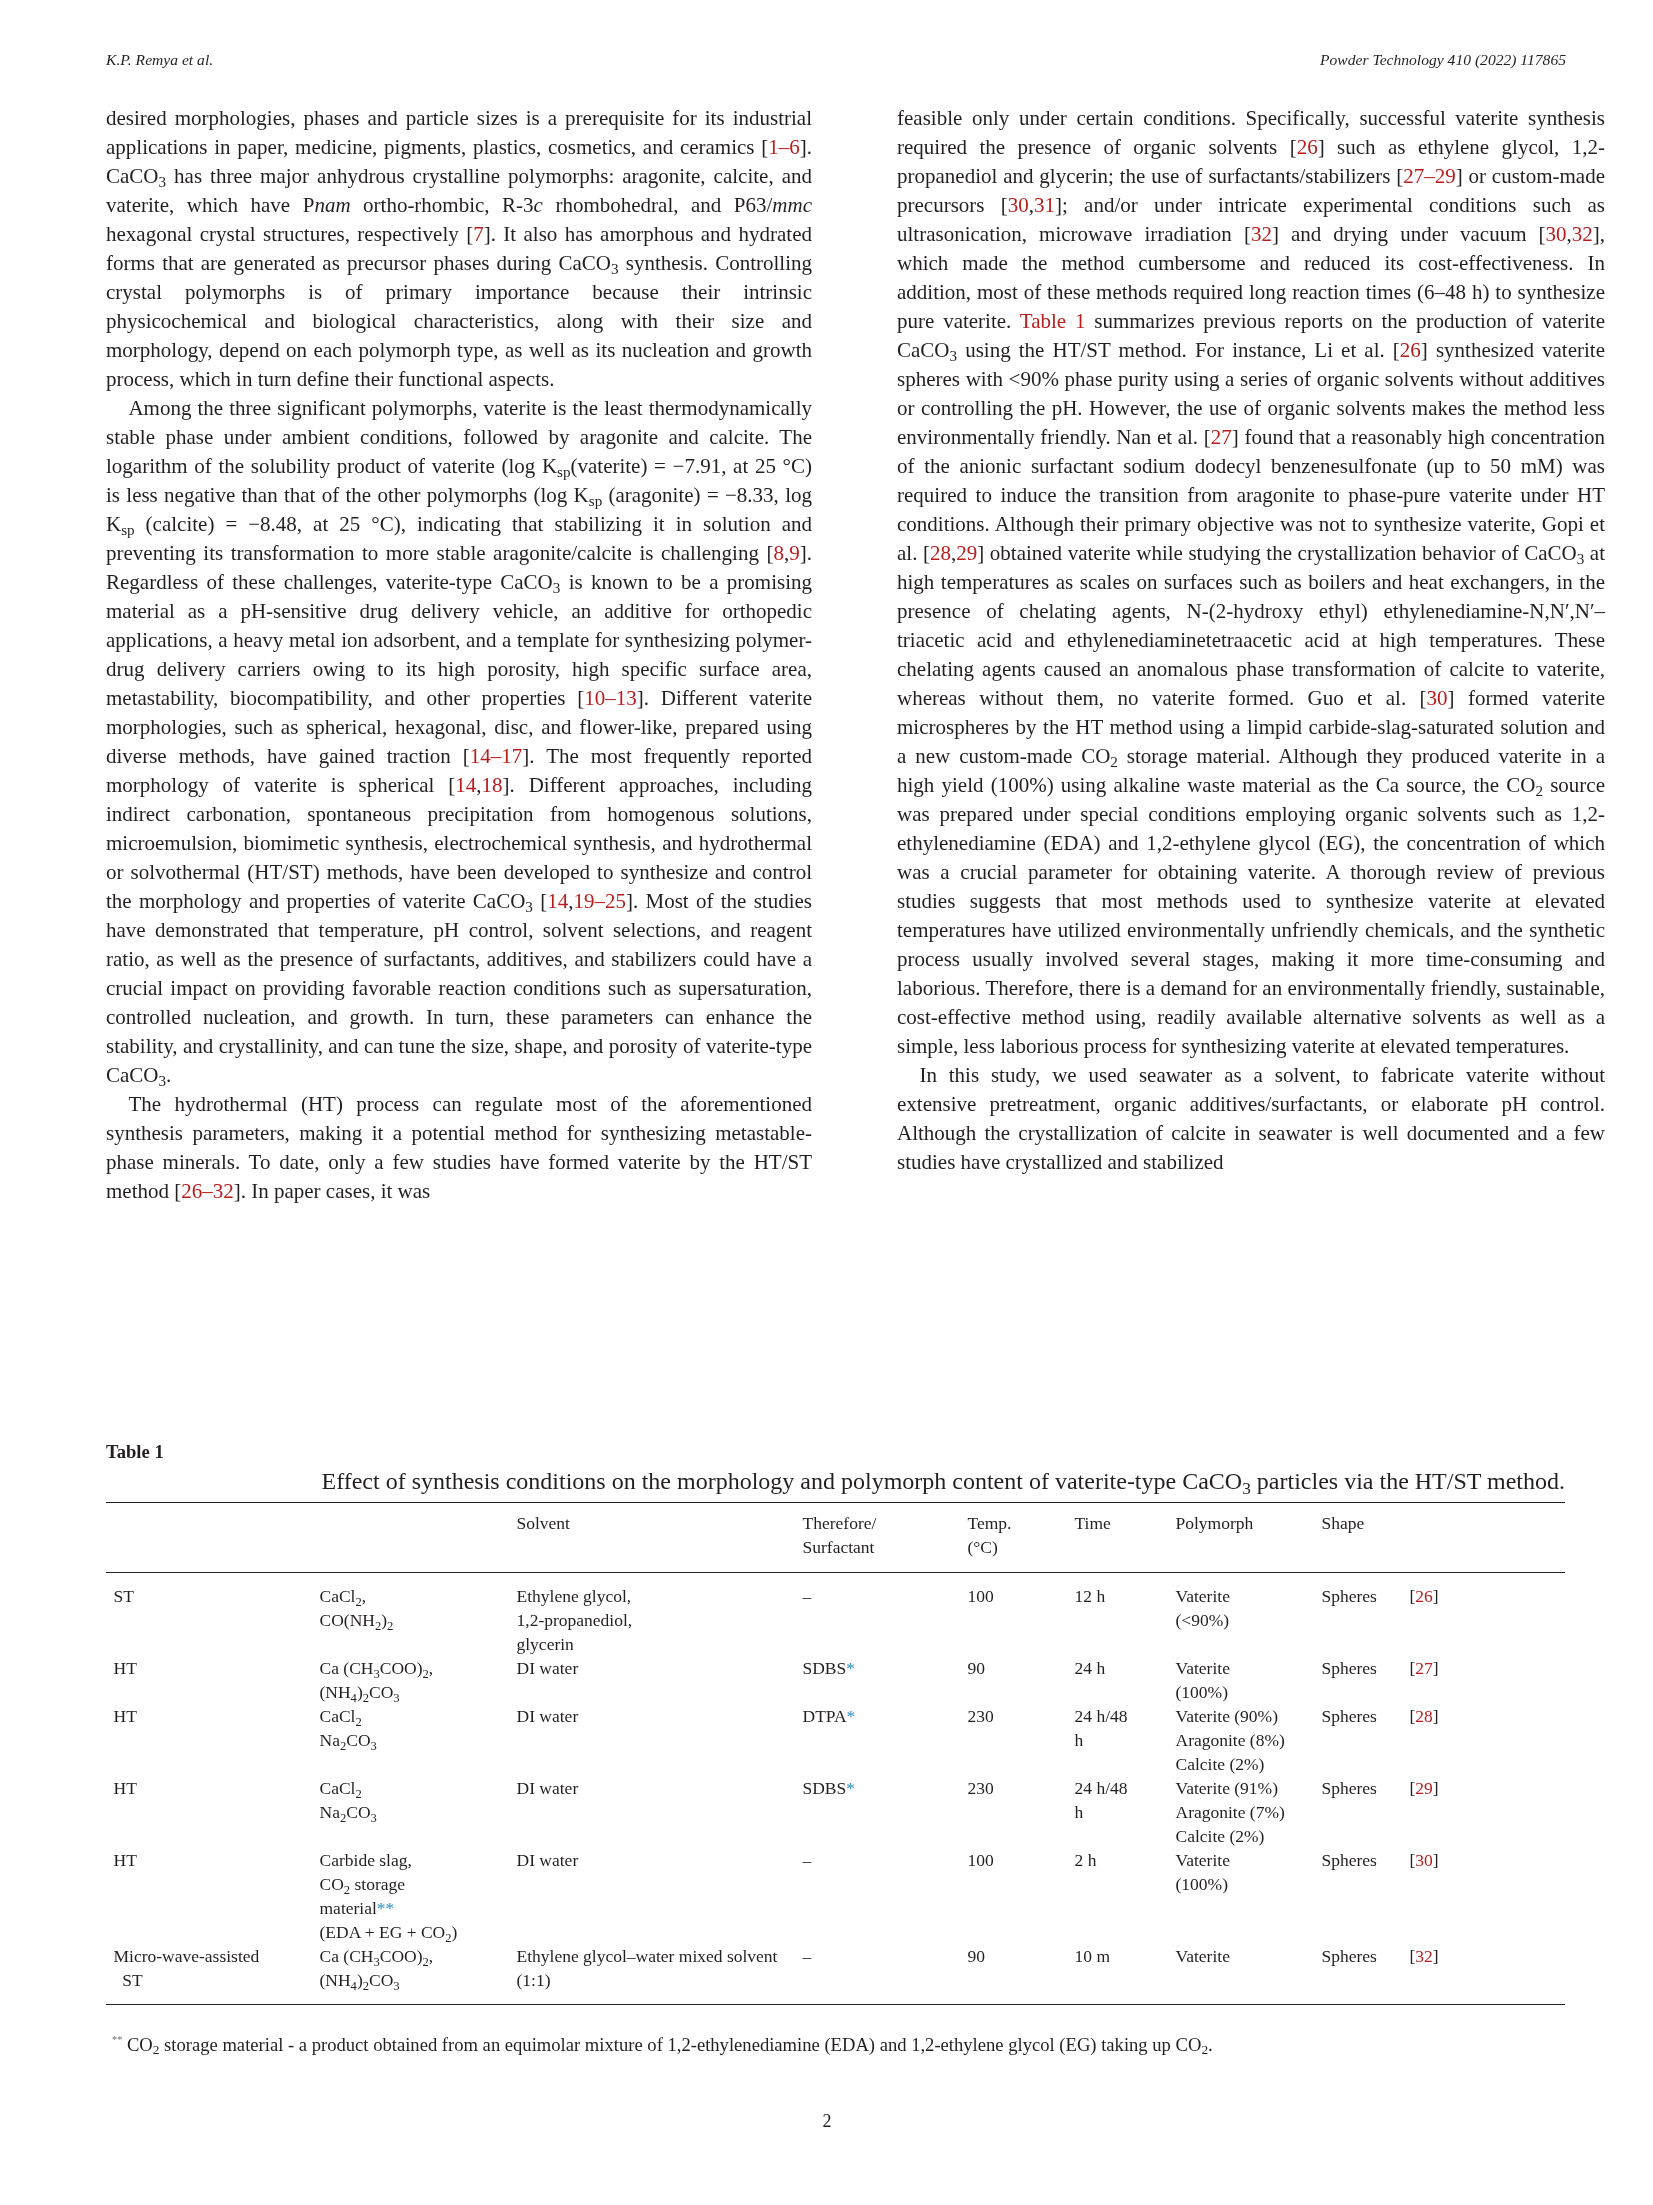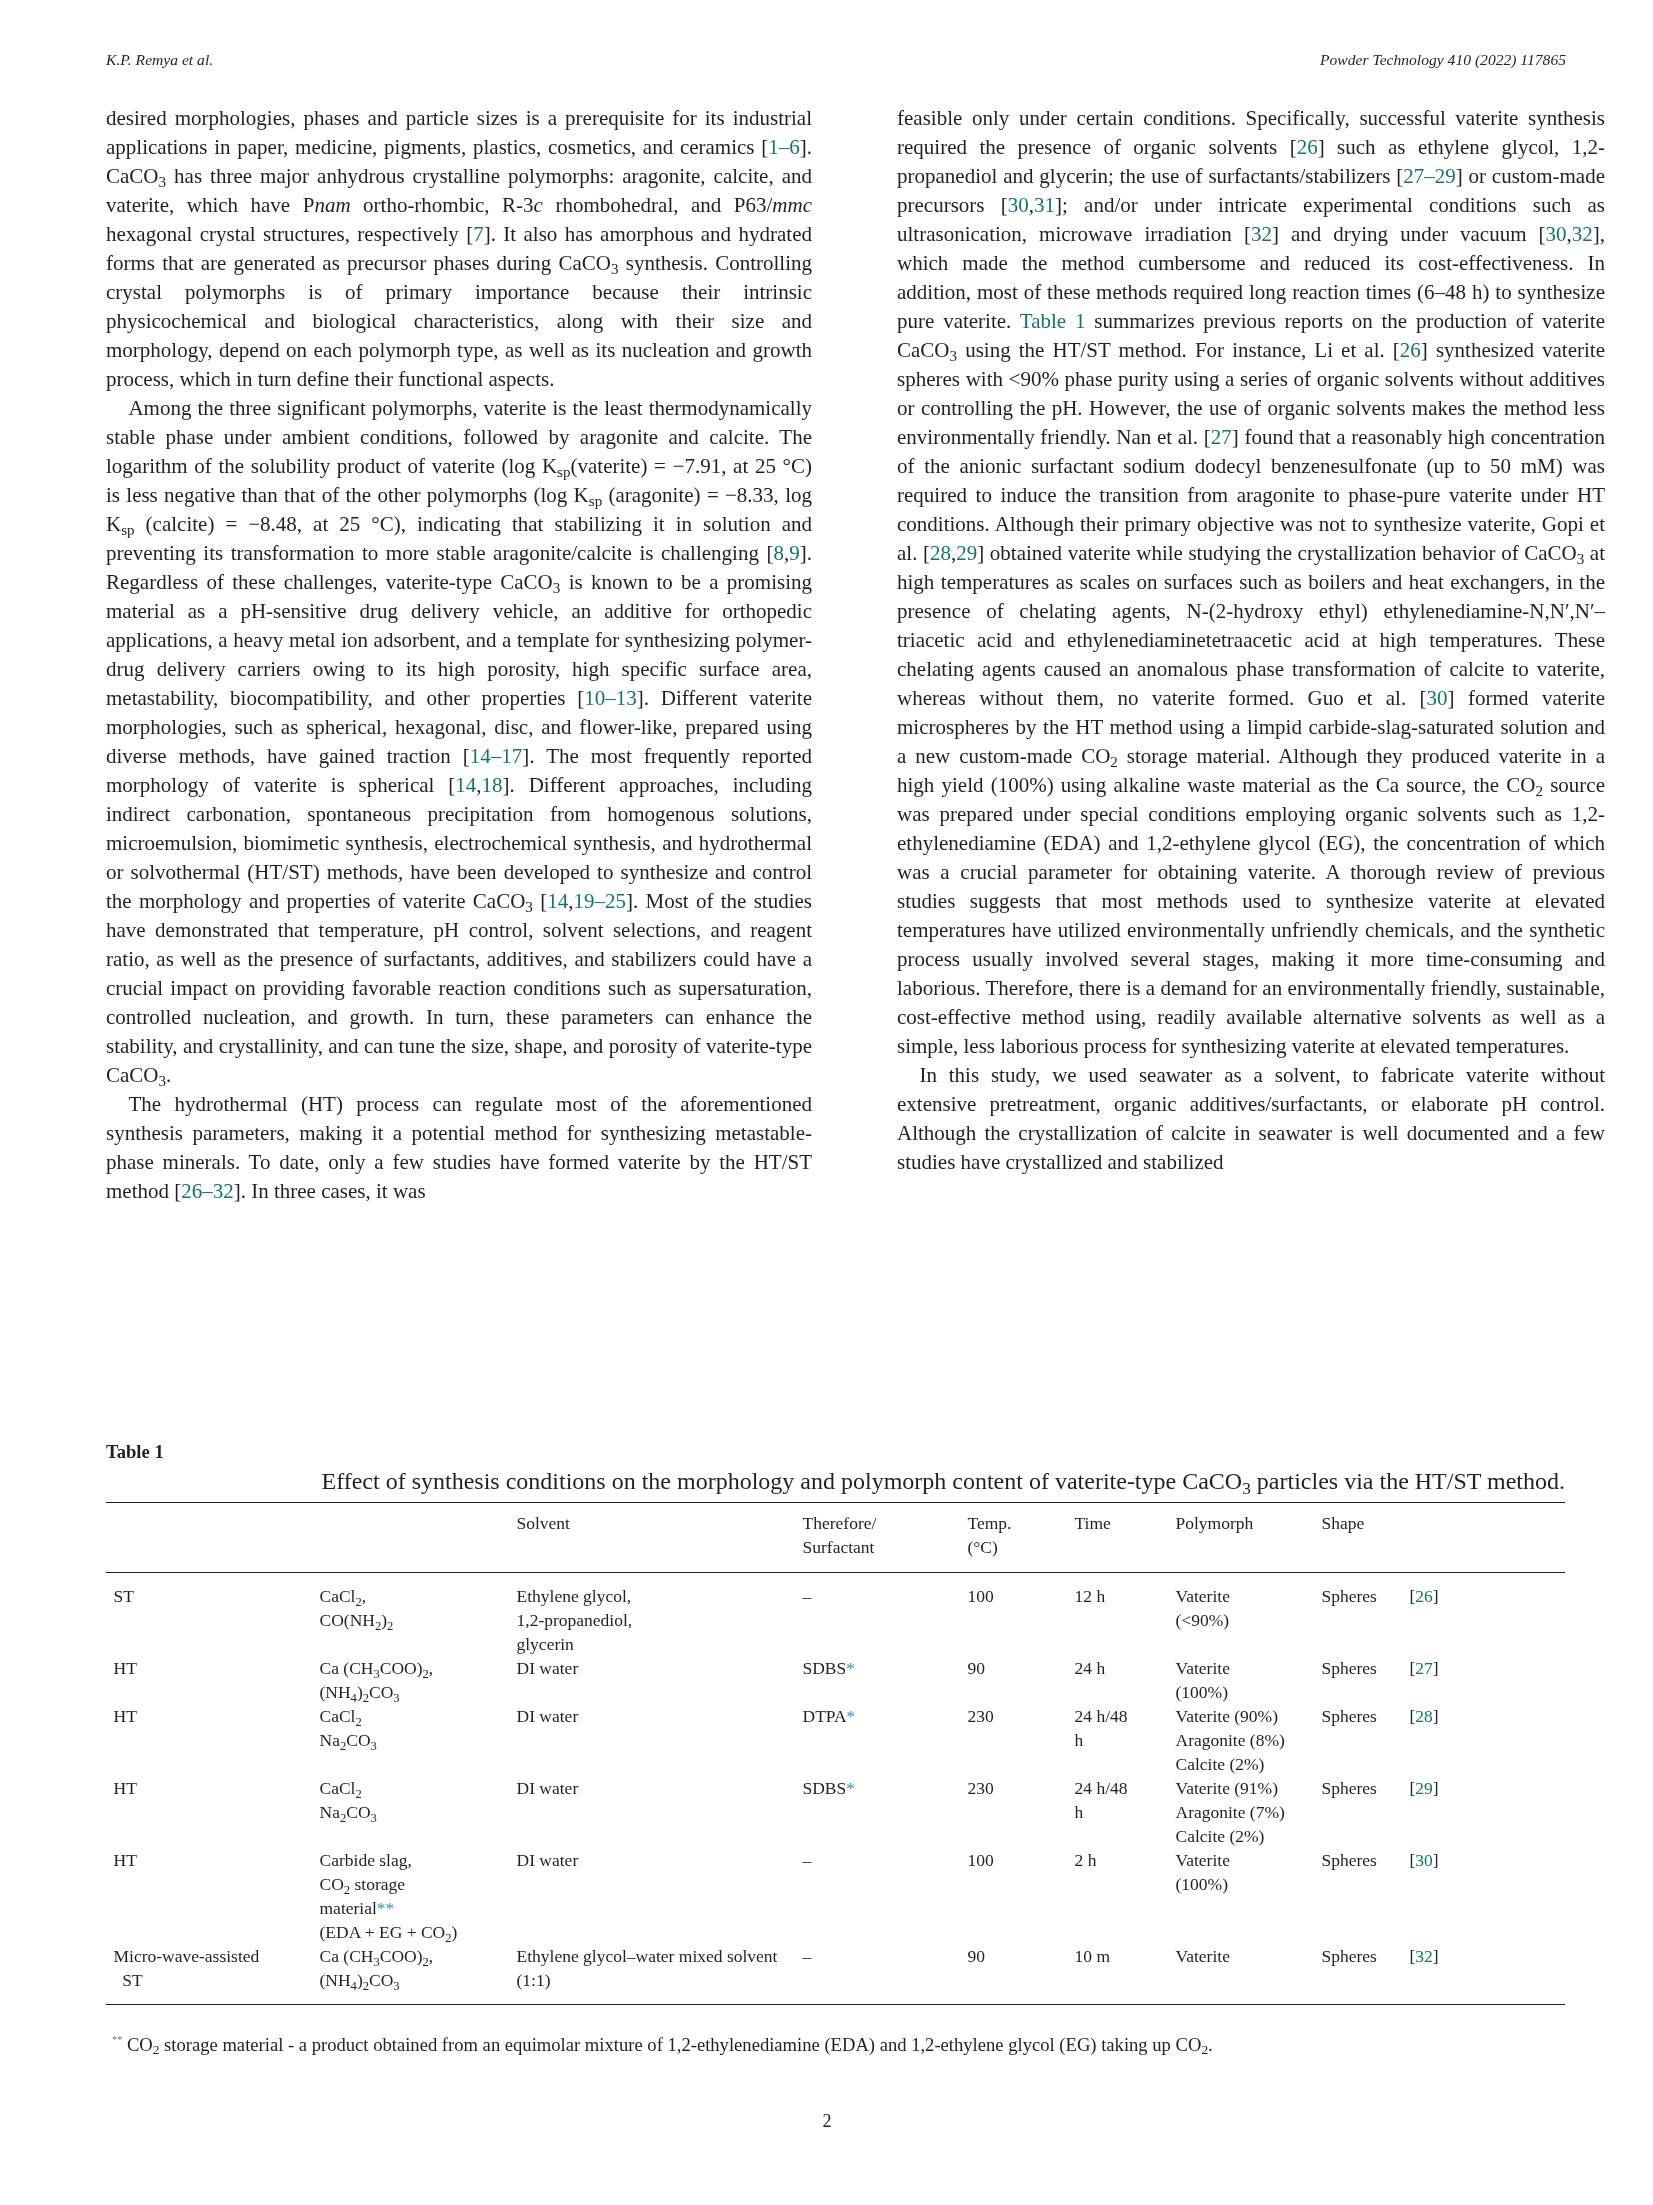--- a/index.html
+++ b/index.html
@@ -16,21 +16,21 @@
 
   .col {
     position: absolute; top: 104px; width: 706px;
     font-size: 21px; line-height: 29px; text-align: justify;
     hyphens: manual;
   }
   .col-left { left: 106px; }
   .col-right { left: 862px; width: 708px; margin-left: 35px; }
   .col p { margin: 0; }
   .col p.indent { text-indent: 22.4px; }
-  .cite { color: #0f766e; }
+  .cite { color: #b91c1c; }
   sub { font-size: 0.72em; vertical-align: -0.28em; line-height: 0; }
 
   .table-block { position: absolute; left: 106px; top: 1441px; width: 1459px; }
   .table-label { font-weight: bold; font-size: 18.6px; line-height: 22.4px; }
   .table-caption { font-size: 24px; line-height: 27px; margin-top: 4.5px; text-align: right; }
   table.data {
     border-collapse: collapse; width: 1459px; margin-top: 7.5px;
     font-size: 17.5px; line-height: 24px;
     border-top: 1.9px solid #231f20; border-bottom: 1.9px solid #231f20;
   }
@@ -61,21 +61,21 @@
 <body>
 
 <div class="running-head rh-left">K.P. Remya et al.</div>
 <div class="running-head rh-right">Powder Technology 410 (2022) 117865</div>
 
 <div class="col col-left">
   <p><span>desired morphologies, phases and particle sizes is a prerequisite for its industrial applications in paper, medicine, pigments, plastics, cosmetics, and ceramics [</span><span class="cite">1–6</span><span>]. CaCO</span><sub>3</sub><span> has three major anhydrous crystalline polymorphs: aragonite, calcite, and vaterite, which have P</span><i>nam</i><span> ortho-rhombic, R-3</span><i>c</i><span> rhombohedral, and P63/</span><i>mmc</i><span> hexagonal crystal structures, respectively [</span><span class="cite">7</span><span>]. It also has amorphous and hydrated forms that are generated as precursor phases during CaCO</span><sub>3</sub><span> synthesis. Controlling crystal polymorphs is of primary importance because their intrinsic physicochemical and biological characteristics, along with their size and morphology, depend on each polymorph type, as well as its nucleation and growth process, which in turn define their functional aspects.</span></p>
 
   <p class="indent"><span>Among the three significant polymorphs, vaterite is the least thermodynamically stable phase under ambient conditions, followed by aragonite and calcite. The logarithm of the solubility product of vaterite (log K</span><sub>sp</sub><span>(vaterite) = −7.91, at 25 °C) is less negative than that of the other polymorphs (log K</span><sub>sp</sub><span> (aragonite) = −8.33, log K</span><sub>sp</sub><span> (calcite) = −8.48, at 25 °C), indicating that stabilizing it in solution and preventing its transformation to more stable aragonite/calcite is challenging [</span><span class="cite">8</span><span>,</span><span class="cite">9</span><span>]. Regardless of these challenges, vaterite-type CaCO</span><sub>3</sub><span> is known to be a promising material as a pH-sensitive drug delivery vehicle, an additive for orthopedic applications, a heavy metal ion adsorbent, and a template for synthesizing polymer-drug delivery carriers owing to its high porosity, high specific surface area, metastability, biocompatibility, and other properties [</span><span class="cite">10–13</span><span>]. Different vaterite morphologies, such as spherical, hexagonal, disc, and flower-like, prepared using diverse methods, have gained traction [</span><span class="cite">14–17</span><span>]. The most frequently reported morphology of vaterite is spherical [</span><span class="cite">14</span><span>,</span><span class="cite">18</span><span>]. Different approaches, including indirect carbonation, spontaneous precipitation from homogenous solutions, microemulsion, biomimetic synthesis, electrochemical synthesis, and hydrothermal or solvothermal (HT/ST) methods, have been developed to synthesize and control the morphology and properties of vaterite CaCO</span><sub>3</sub><span> [</span><span class="cite">14</span><span>,</span><span class="cite">19–25</span><span>]. Most of the studies have demonstrated that temperature, pH control, solvent selections, and reagent ratio, as well as the presence of surfactants, additives, and stabilizers could have a crucial impact on providing favorable reaction conditions such as supersaturation, controlled nucleation, and growth. In turn, these parameters can enhance the stability, and crystallinity, and can tune the size, shape, and porosity of vaterite-type CaCO</span><sub>3</sub><span>.</span></p>
 
-  <p class="indent"><span>The hydrothermal (HT) process can regulate most of the aforementioned synthesis parameters, making it a potential method for synthesizing metastable-phase minerals. To date, only a few studies have formed vaterite by the HT/ST method [</span><span class="cite">26–32</span><span>]. In three cases, it was</span></p>
+  <p class="indent"><span>The hydrothermal (HT) process can regulate most of the aforementioned synthesis parameters, making it a potential method for synthesizing metastable-phase minerals. To date, only a few studies have formed vaterite by the HT/ST method [</span><span class="cite">26–32</span><span>]. In paper cases, it was</span></p>
 </div>
 
 <div class="col col-right">
   <p><span>feasible only under certain conditions. Specifically, successful vaterite synthesis required the presence of organic solvents [</span><span class="cite">26</span><span>] such as ethylene glycol, 1,2-propanediol and glycerin; the use of surfactants/stabilizers [</span><span class="cite">27–29</span><span>] or custom-made precursors [</span><span class="cite">30</span><span>,</span><span class="cite">31</span><span>]; and/or under intricate experimental conditions such as ultrasonication, microwave irradiation [</span><span class="cite">32</span><span>] and drying under vacuum [</span><span class="cite">30</span><span>,</span><span class="cite">32</span><span>], which made the method cumbersome and reduced its cost-effectiveness. In addition, most of these methods required long reaction times (6–48 h) to synthesize pure vaterite. </span><span class="cite">Table 1</span><span> summarizes previous reports on the production of vaterite CaCO</span><sub>3</sub><span> using the HT/ST method. For instance, Li et al. [</span><span class="cite">26</span><span>] synthesized vaterite spheres with &lt;90% phase purity using a series of organic solvents without additives or controlling the pH. However, the use of organic solvents makes the method less environmentally friendly. Nan et al. [</span><span class="cite">27</span><span>] found that a reasonably high concentration of the anionic surfactant sodium dodecyl benzenesulfonate (up to 50 mM) was required to induce the transition from aragonite to phase-pure vaterite under HT conditions. Although their primary objective was not to synthesize vaterite, Gopi et al. [</span><span class="cite">28</span><span>,</span><span class="cite">29</span><span>] obtained vaterite while studying the crystallization behavior of CaCO</span><sub>3</sub><span> at high temperatures as scales on surfaces such as boilers and heat exchangers, in the presence of chelating agents, N-(2-hydroxy ethyl) ethylenediamine-N,N′,N′–triacetic acid and ethylenediaminetetraacetic acid at high temperatures. These chelating agents caused an anomalous phase transformation of calcite to vaterite, whereas without them, no vaterite formed. Guo et al. [</span><span class="cite">30</span><span>] formed vaterite microspheres by the HT method using a limpid carbide-slag-saturated solution and a new custom-made CO</span><sub>2</sub><span> storage material. Although they produced vaterite in a high yield (100%) using alkaline waste material as the Ca source, the CO</span><sub>2</sub><span> source was prepared under special conditions employing organic solvents such as 1,2-ethylenediamine (EDA) and 1,2-ethylene glycol (EG), the concentration of which was a crucial parameter for obtaining vaterite. A thorough review of previous studies suggests that most methods used to synthesize vaterite at elevated temperatures have utilized environmentally unfriendly chemicals, and the synthetic process usually involved several stages, making it more time-consuming and laborious. Therefore, there is a demand for an environmentally friendly, sustainable, cost-effective method using, readily available alternative solvents as well as a simple, less laborious process for synthesizing vaterite at elevated temperatures.</span></p>
 
   <p class="indent">In this study, we used seawater as a solvent, to fabricate vaterite without extensive pretreatment, organic additives/surfactants, or elaborate pH control. Although the crystallization of calcite in seawater is well documented and a few studies have crystallized and stabilized</p>
 </div>
 
 <div class="table-block">
   <div class="table-label">Table 1</div>

